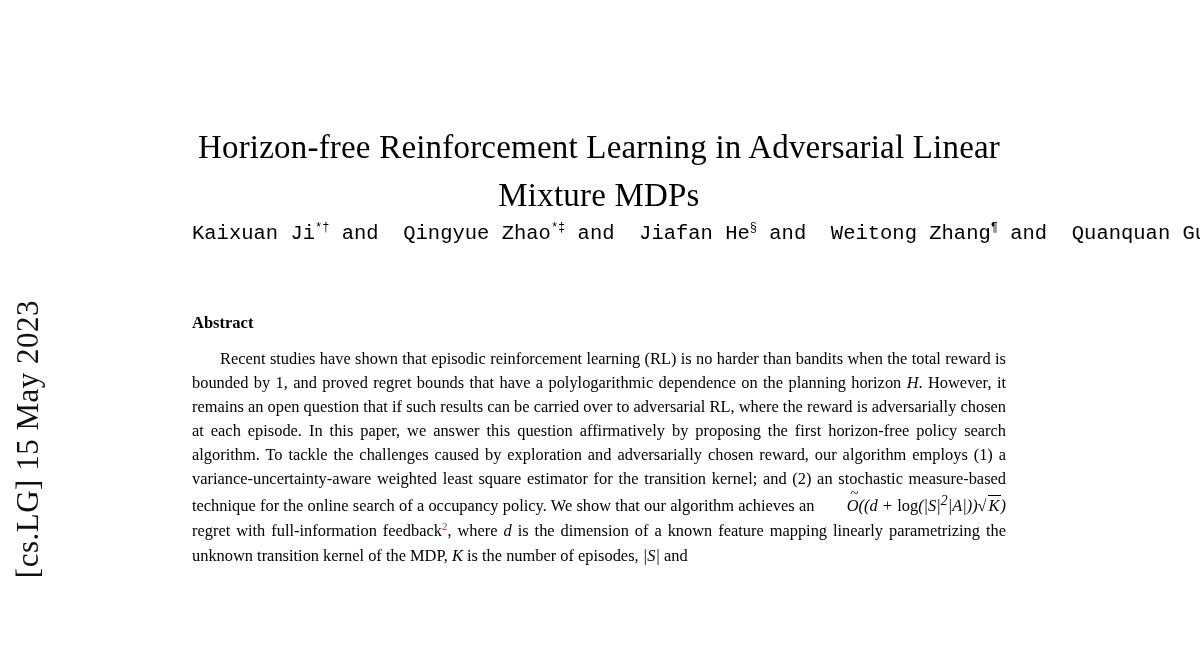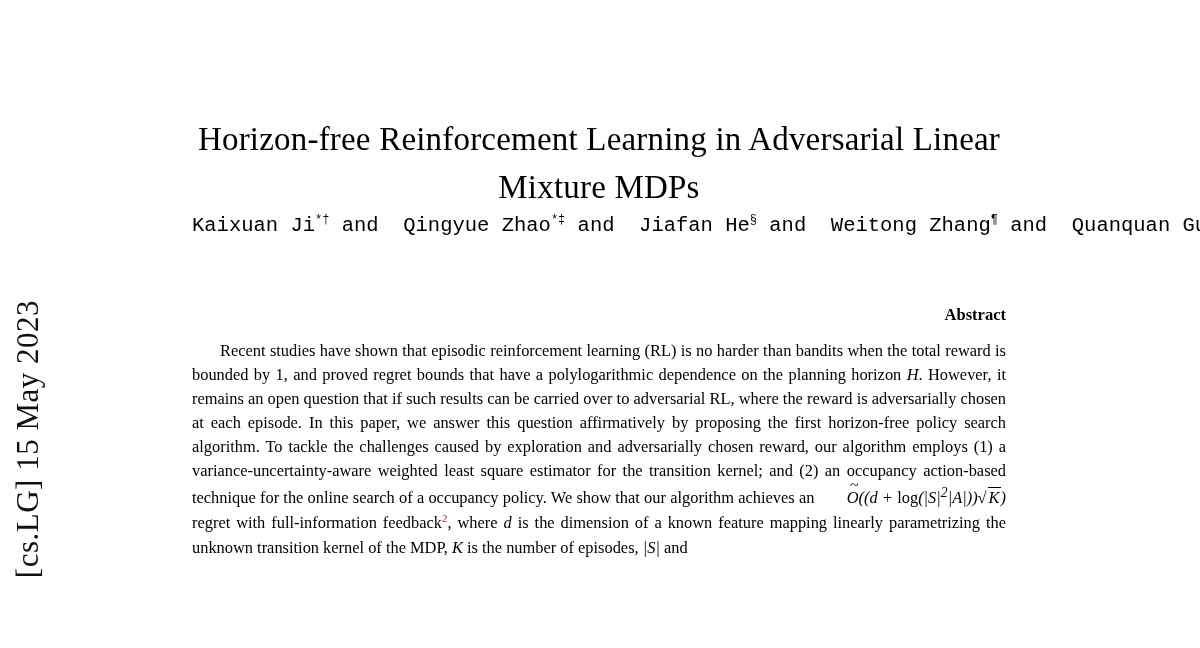--- a/index.html
+++ b/index.html
@@ -34,21 +34,21 @@
     position: absolute;
     left: 0;
     top: 0;
     width: 1200px;
     height: 648px;
   }
 
   .content {
     position: absolute;
     left: 192px;
-    top: 8px;
+    top: 16px;
     width: 814px;
   }
 
   .title {
     margin-top: 108px;
     font-size: 33px;
     line-height: 1.45;
     text-align: center;
     letter-spacing: 0.2px;
   }
@@ -58,21 +58,21 @@
     white-space: nowrap;
     font-family: Liberation Mono, monospace;
   }
   .authors sup {
     font-size: 12px;
     vertical-align: super;
   }
 
   .abstract-head {
     margin-top: 68px;
-    text-align: right;
+    text-align: left;
     font-weight: bold;
     font-size: 16.5px;
   }
 
   .abstract-body {
     margin-top: 14px;
     font-size: 16.4px;
     line-height: 1.465;
     text-align: justify;
     text-justify: inter-word;
@@ -140,21 +140,21 @@
       <p>
         Recent studies have shown that episodic reinforcement learning (RL) is no harder than bandits
         when the total reward is bounded by 1, and proved regret bounds that have a polylogarithmic
         dependence on the planning horizon <span class="math">H</span>.
         However, it remains an open question that if such
         results can be carried over to adversarial RL, where the reward is adversarially chosen at each
         episode. In this paper, we answer this question affirmatively by proposing the first horizon-free
         policy search algorithm. To tackle the challenges caused by exploration and adversarially chosen
         reward, our algorithm employs (1) a <span class="it">variance-uncertainty-aware</span>
         weighted least square estimator
-        for the transition kernel; and (2) an <span class="it">occupancy action</span>-based technique for the online search of
+        for the transition kernel; and (2) an <span class="it">stochastic measure</span>-based technique for the online search of
         a <span class="it">occupancy</span> policy. We show that our algorithm achieves an
         <span class="math"><span class="tilde-O">O</span>((d&nbsp;+&nbsp;<span class="mathup">log</span>(|<span class="cal">S</span>|<sup>2</sup>|<span class="cal">A</span>|))<span class="mathup">√</span><span class="sqrt">K</span>)</span> regret
         with full-information feedback<span class="fnref">2</span>, where
         <span class="math">d</span> is the dimension of a known feature mapping linearly
         parametrizing the unknown transition kernel of the MDP,
         <span class="math">K</span> is the number of episodes,
         <span class="math">|<span class="cal">S</span>|</span> and
       </p>
     </div>
 

